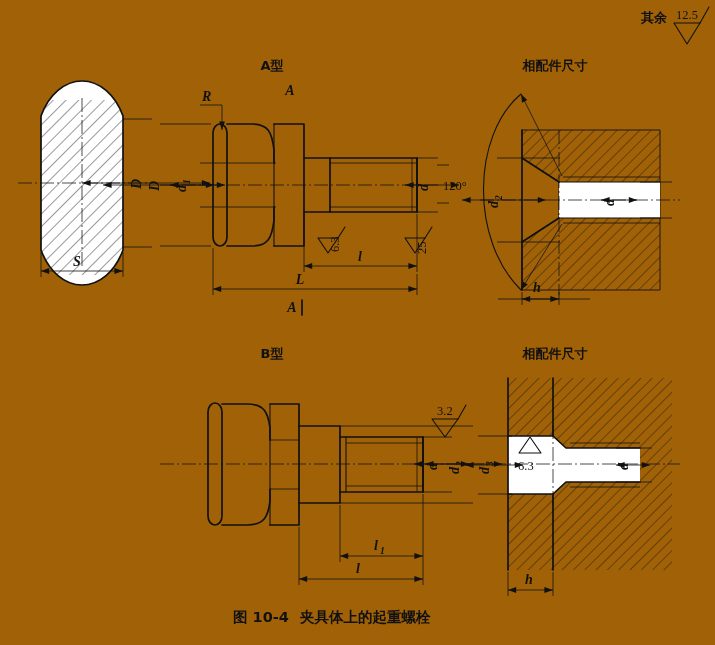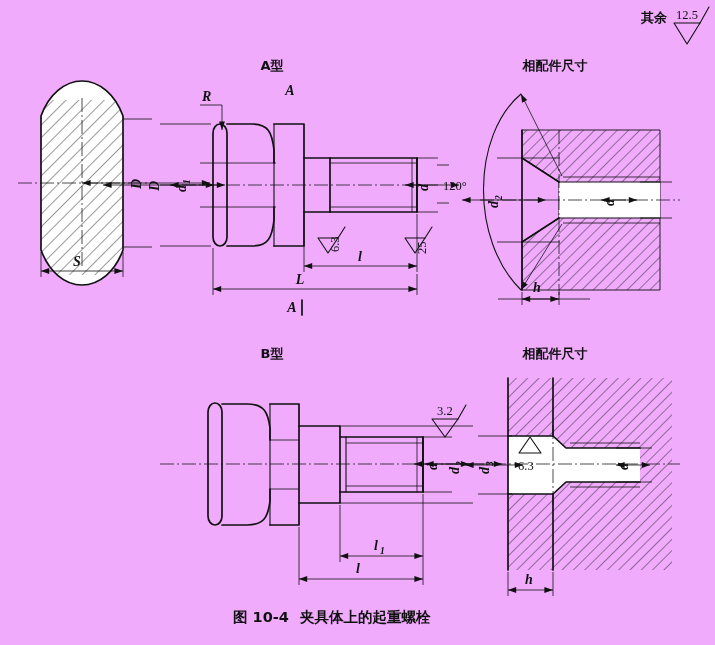--- a/index.html
+++ b/index.html
@@ -11,21 +11,21 @@
     width: 715px;
     height: 645px;
     font-family: "Liberation Serif", serif;
     color: #000;
     overflow: hidden;
   }
   #sheet {
     position: relative;
     width: 715px;
     height: 645px;
-    background: #f0abfc;
+    background: #a16207;
   }
   svg#drawing {
     position: absolute;
     top: 0;
     left: 0;
     width: 715px;
     height: 645px;
   }
   .ln        { stroke: #111; stroke-width: 1.1; fill: none; stroke-linecap: round; stroke-linejoin: round; }
   .ln-thick  { stroke: #111; stroke-width: 1.7; fill: none; stroke-linecap: round; stroke-linejoin: round; }

